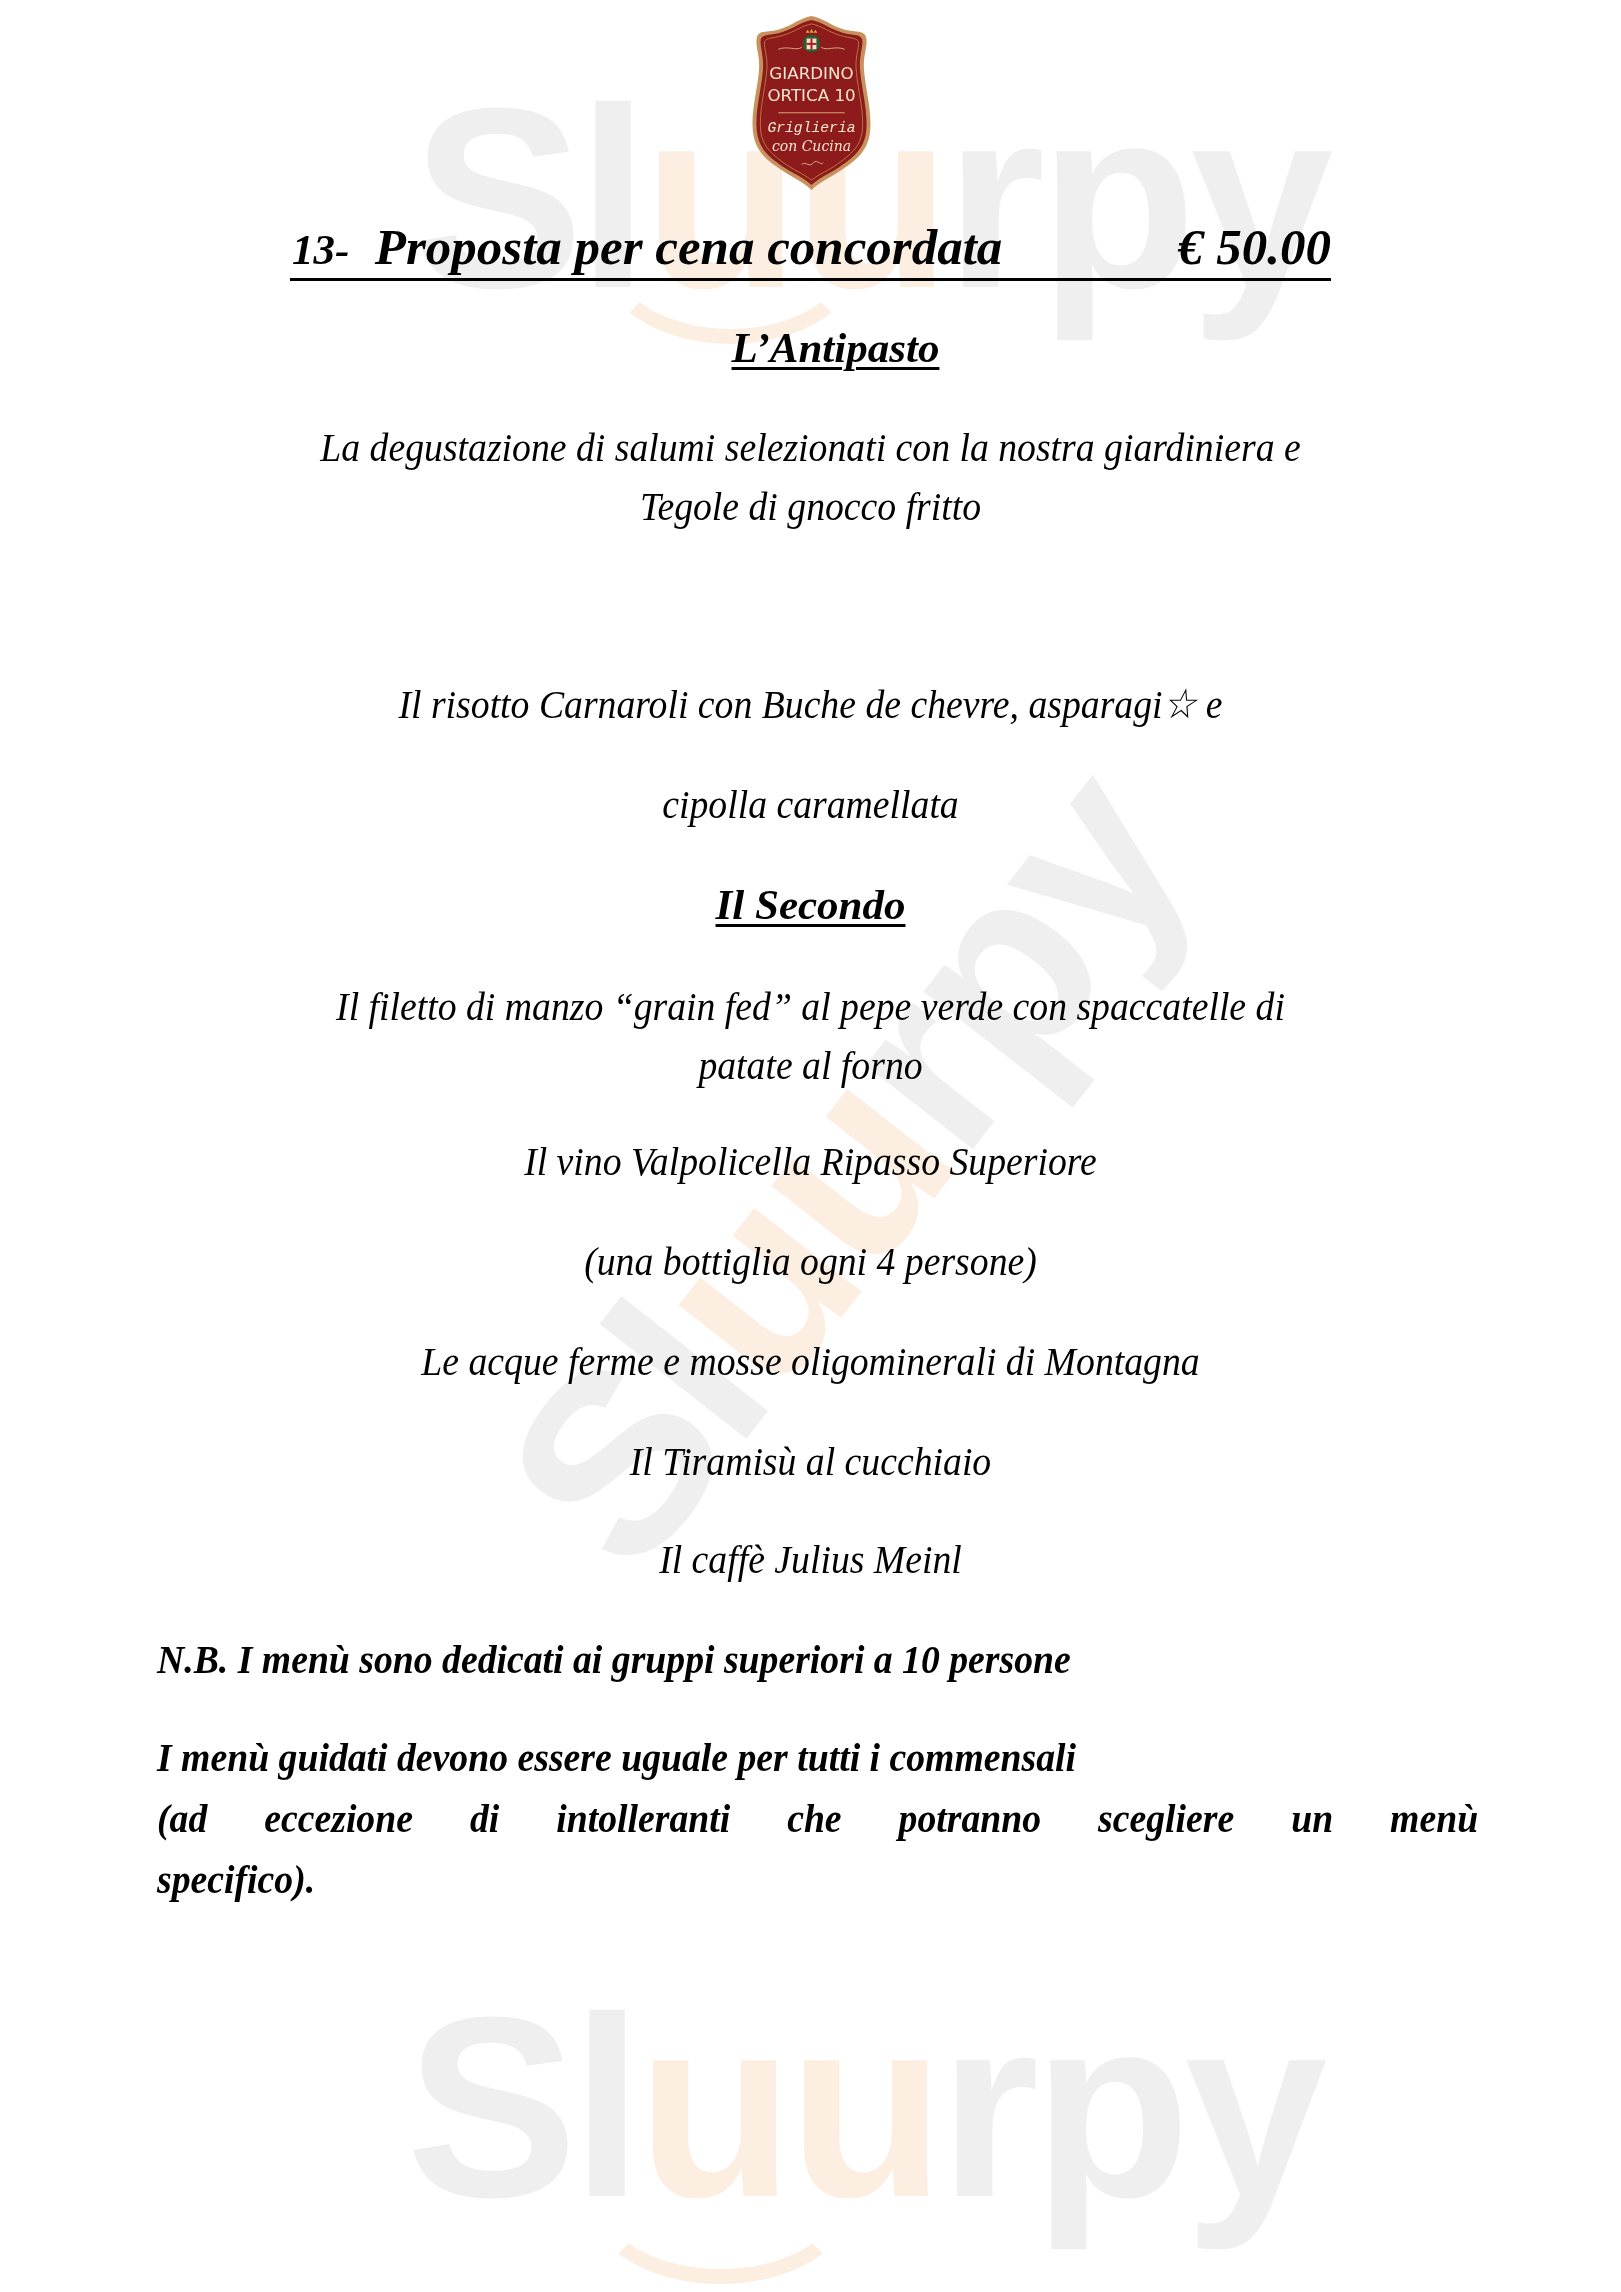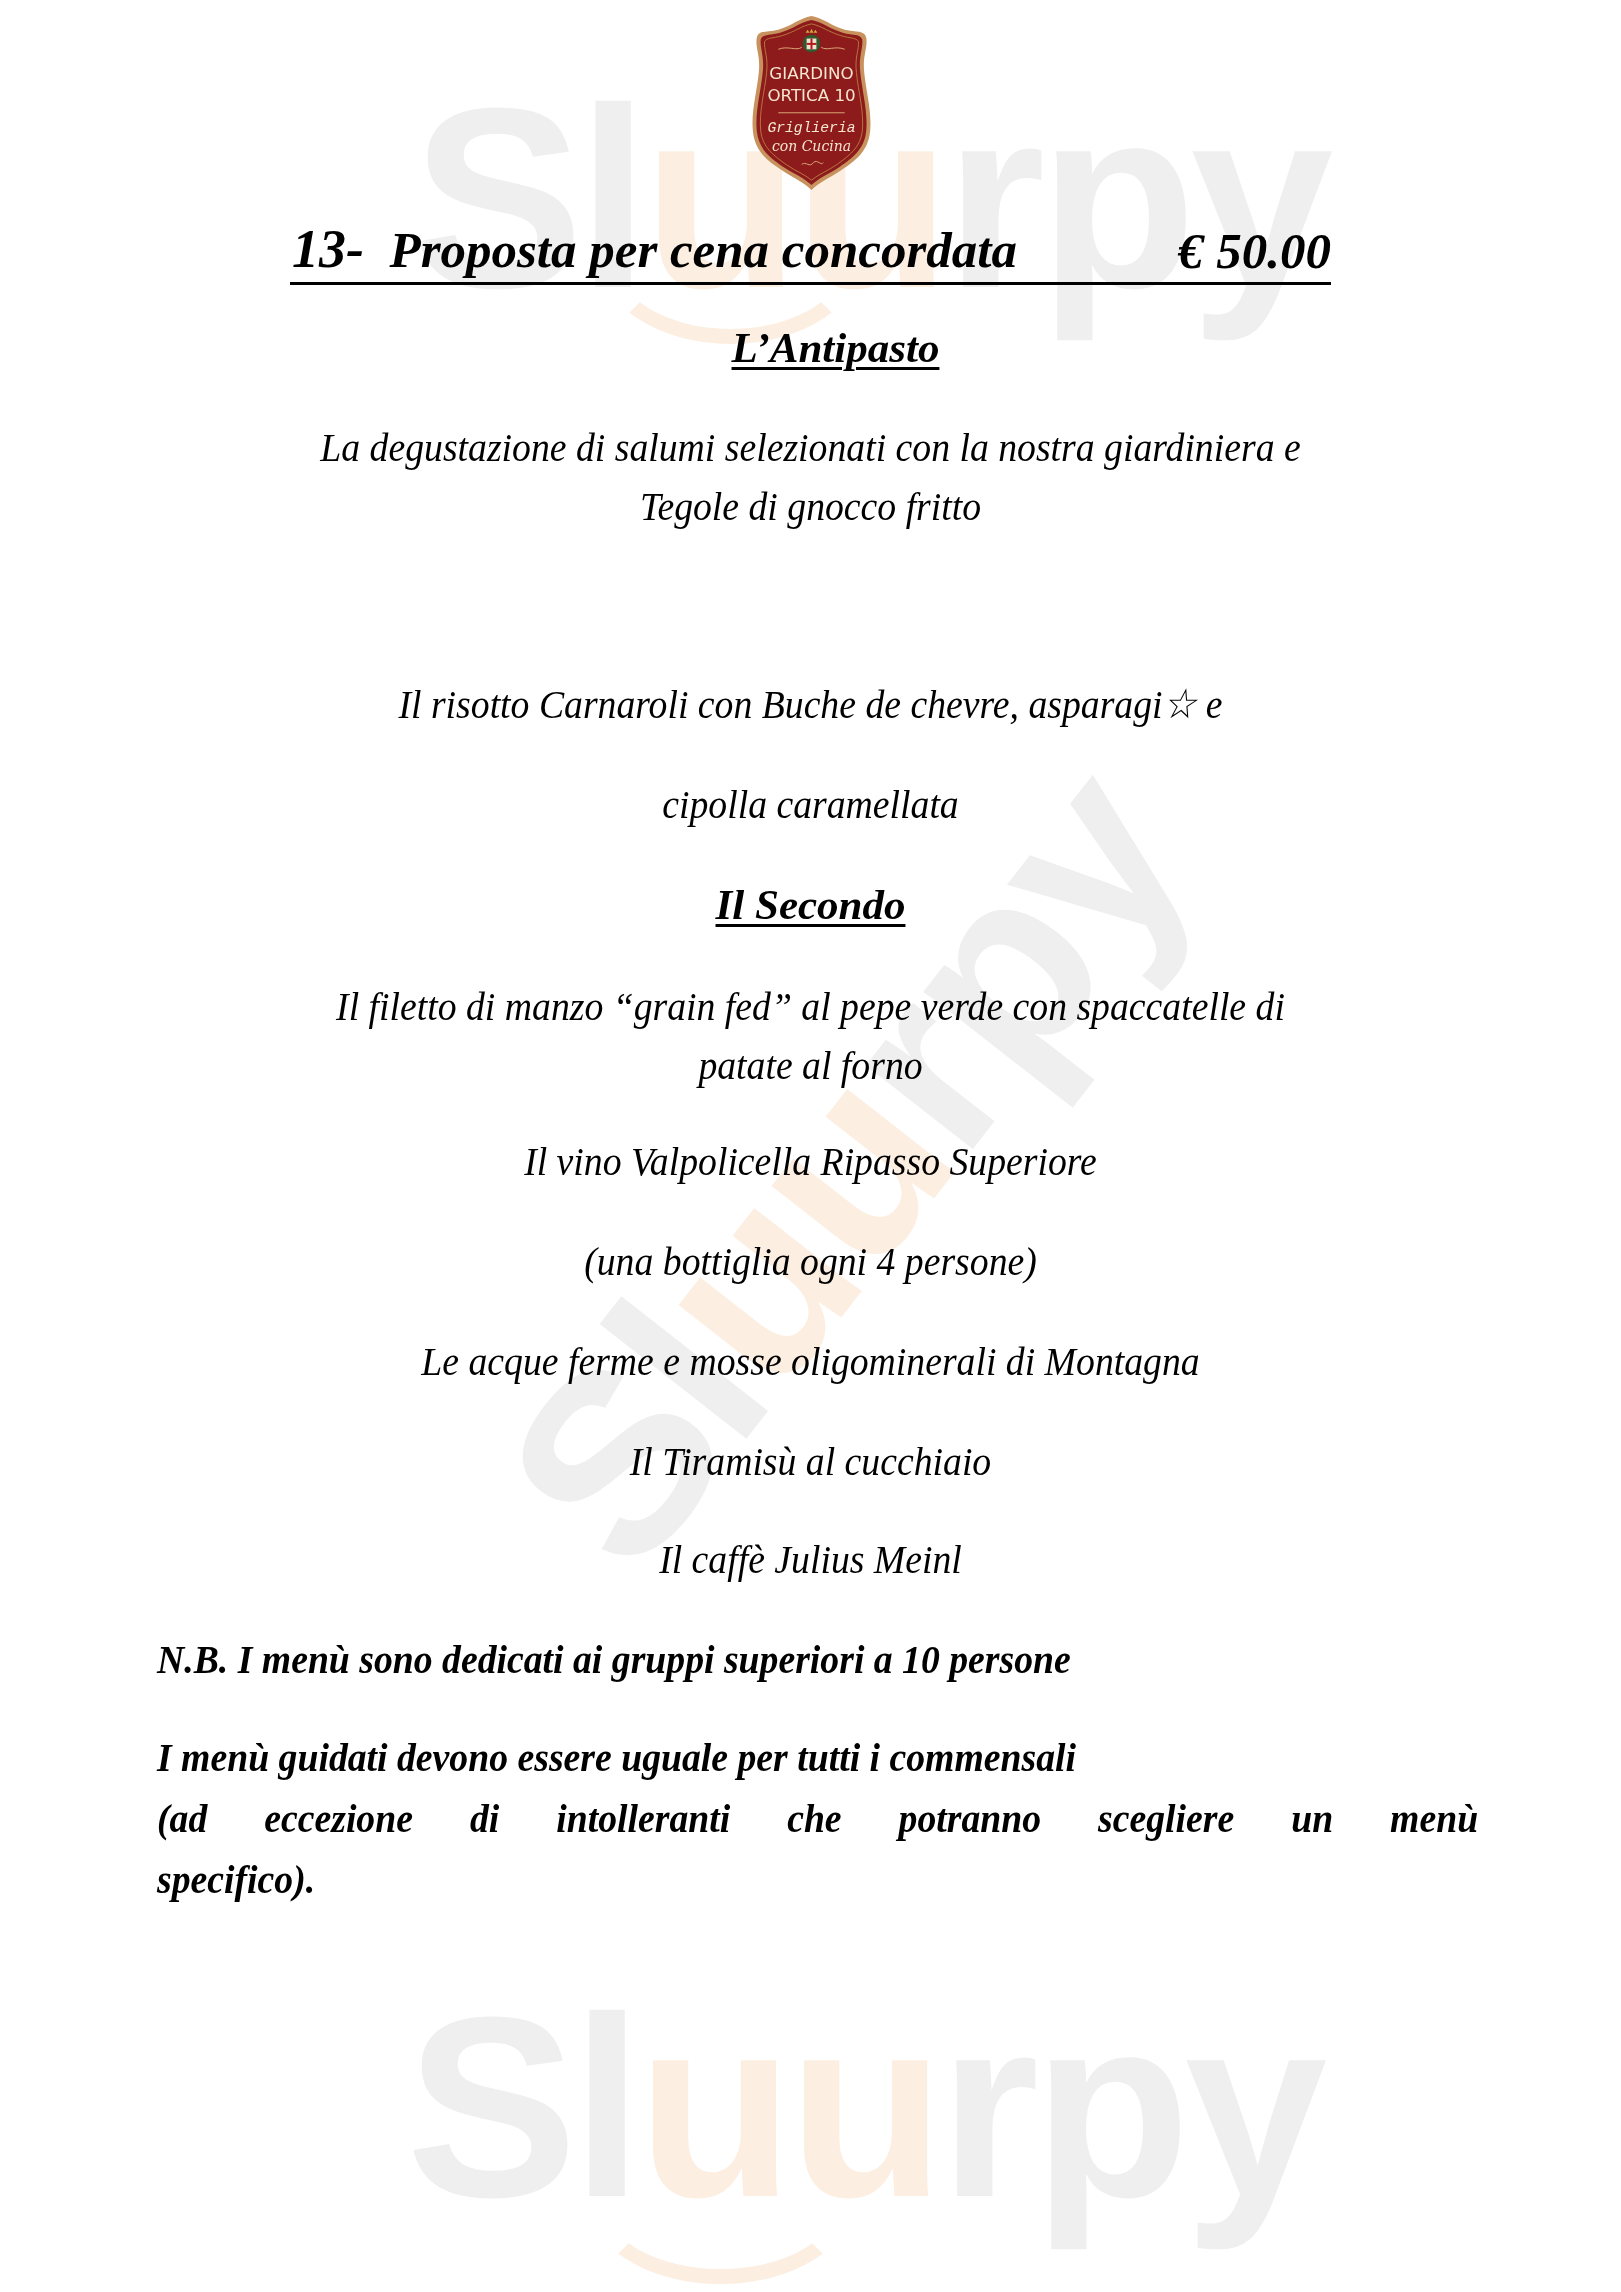--- a/index.html
+++ b/index.html
@@ -24,21 +24,21 @@
   .logo-t3 { top: 106px; font-family: Liberation Mono, monospace; font-style: italic; font-size: 14.7px; }
   .logo-t4 { top: 124px; font-family: "DejaVu Serif", serif; font-style: italic; font-size: 14px; }
 
   
   .line { position: absolute; left: 0; width: 1621px; text-align: center; color: #000; font-family: "Liberation Serif", serif; font-style: italic; white-space: nowrap; }
   .body-line { font-size: 41px; transform: scaleX(0.92); transform-origin: 50% 50%; }
   .heading { font-size: 43px; font-weight: bold; }
   .heading span { text-decoration: underline; text-decoration-thickness: 2.9px; text-underline-offset: 4.9px; }
   .title { font-size: 51px; font-weight: bold; }
   .title .inner { display: inline-block; border-bottom: 3.9px solid #000; padding: 0 2px 2px 2px; width: 1037px; text-align: left; position: relative; }
-  .title .num { font-size: 54px; }
+  .title .num { font-size: 43px; }
   .title .price { position: absolute; right: 0; bottom: 2px; }
 
   .note { position: absolute; left: 157px; width: 1323px; color: #000; font-family: "Liberation Serif", serif; font-style: italic; font-weight: bold; font-size: 41px; white-space: nowrap; transform: scaleX(0.92); transform-origin: 0 50%; }
   .note-just { text-align: justify; text-align-last: justify; width: 1436px; }
 </style>
 </head>
 <body>
 
 <div class="page">
 

